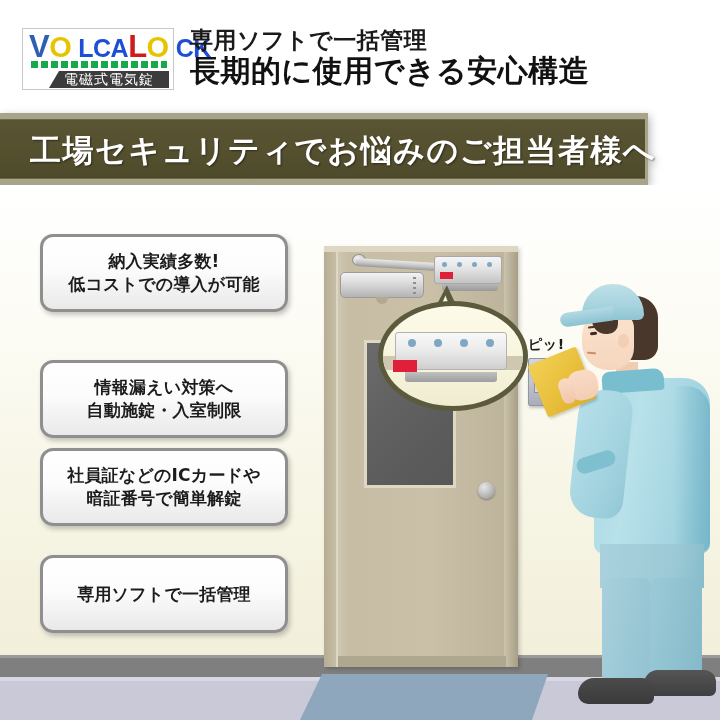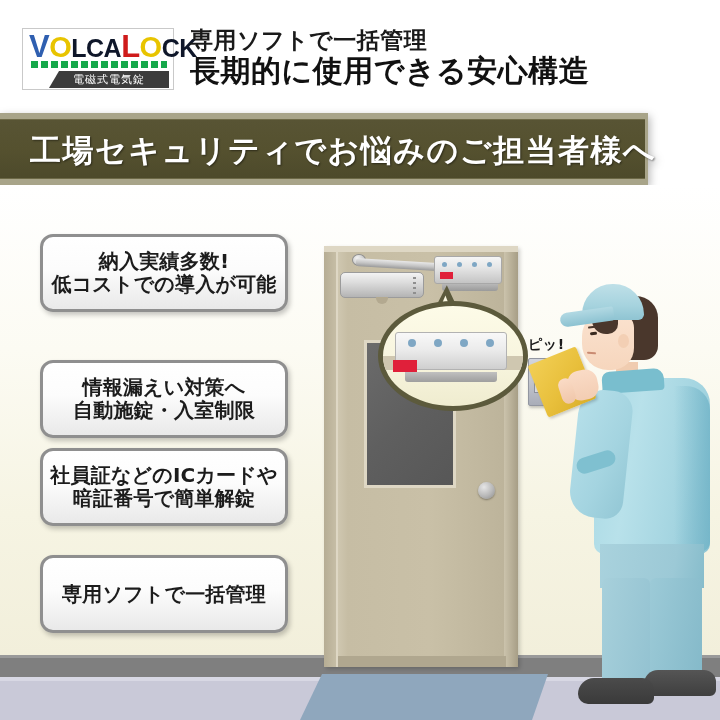--- a/index.html
+++ b/index.html
@@ -23,33 +23,33 @@
     background:#ffffff; border:1px solid #c9c9c9;
   }
   #logo-word {
     position:absolute; left:6px; top:4px; width:140px; height:28px;
     font-family:"Liberation Sans", sans-serif;
     font-weight:bold; font-size:25px; line-height:28px; letter-spacing:-0.5px;
     white-space:nowrap;
   }
   #logo-word .lv { color:#2f5fb0; font-size:31px; }
   #logo-word .lo { color:#e8c400; font-size:29px; }
-  #logo-word .lb { color:#0f172a; }
+  #logo-word .lb { color:#1d4ed8;padding-left:7px; }
   #logo-word .lr { color:#cf1b1b; font-size:31px; }
   #logo-dash {
     position:absolute; left:8px; top:32px; width:136px; height:7px;
     background:repeating-linear-gradient(90deg,#16a84a 0 7px, #ffffff 7px 10px);
   }
   #logo-ribbon {
     position:absolute; left:26px; top:42px; width:120px; height:17px;
     background:#3c3c3c;
     clip-path:polygon(10px 0,100% 0,100% 100%,0 100%);
   }
   #logo-ribbon span {
-    display:block; color:#ffffff; font-size:11px; line-height:17px;
+    display:block; color:#ffffff; font-size:14px; line-height:17px;
     text-align:center; letter-spacing:1px;
   }
   #head-l1 {
     position:absolute; left:190px; top:27px;
     font-family:"DejaVu Serif", serif; font-weight:bold;
     font-size:23px; line-height:26px; color:#1a1a1a; letter-spacing:0.5px;
   }
   #head-l2 {
     position:absolute; left:190px; top:53px;
     font-family:"DejaVu Serif", serif; font-weight:bold;
@@ -75,21 +75,21 @@
   
   .fbox {
     position:absolute; left:40px; width:248px; height:78px;
     border:3px solid #8f8f8f; border-radius:13px;
     background:linear-gradient(180deg,#ffffff 0%,#fcfcfc 45%,#e9e9e9 100%);
     box-shadow:2px 3px 5px rgba(0,0,0,0.22);
     display:flex; flex-direction:column; align-items:center; justify-content:center;
   }
   .fbox .ln {
     font-family:"DejaVu Sans", sans-serif; font-weight:bold;
-    font-size:20px; line-height:23px; color:#1c1c1c;
+    font-size:17px; line-height:23px; color:#1c1c1c;
     white-space:nowrap; letter-spacing:0.2px;
   }
   #fbox0 { top:234px; }
   #fbox1 { top:360px; }
   #fbox2 { top:448px;justify-content:center; }
   #fbox3 { top:555px;gap:41px; }
 
   
   #wall {
     position:absolute; left:0; top:185px; width:720px; height:470px;

